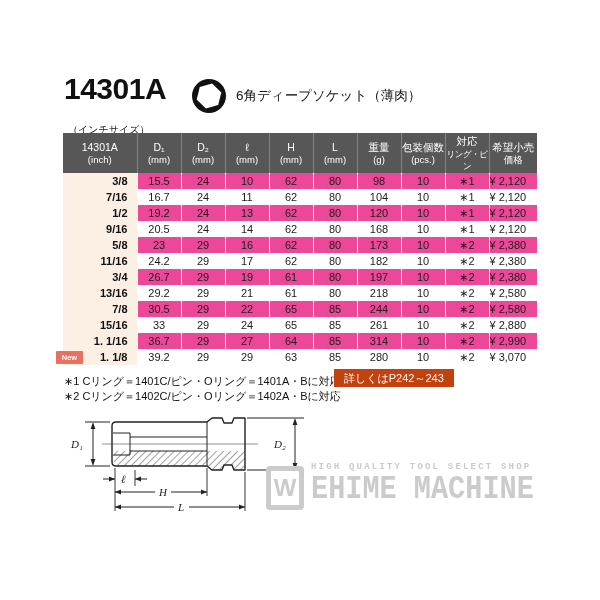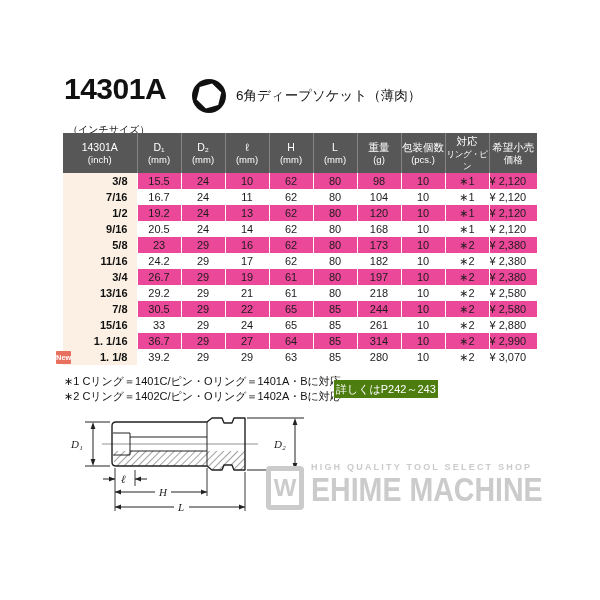--- a/index.html
+++ b/index.html
@@ -28,41 +28,41 @@
   table.spec td{
     font-size:11px;height:16px;line-height:16px;padding:0;
     text-align:center;color:#1c1c1c;border-right:1px solid #ffffff;
     white-space:nowrap;overflow:hidden;
   }
   table.spec td:last-child{border-right:none;}
   table.spec tr.alt td{background:#ec4899;}
   table.spec tbody tr td.size-cell{background:#fbf0e3;font-weight:bold;text-align:right;padding-right:9px;color:#111;}
   table.spec td.price-cell{text-align:right;padding-right:14px;}
   .new-badge{
-    position:absolute;left:56px;top:351px;width:15px;height:13px;
+    position:absolute;left:56px;top:351px;width:27px;height:13px;
     background:#e8705e;color:#fff;font-size:7.5px;font-weight:bold;
     line-height:13px;text-align:center;border-radius:1px;
   }
   
   .footnotes{position:absolute;left:64px;top:374px;font-size:11px;line-height:15px;color:#111;}
   .detail-badge{
-    position:absolute;left:334px;top:380px;background:#4d7c0f;color:#ffffff;
-    font-size:11px;line-height:14px;padding:2px 2px;
+    position:absolute;left:334px;top:369px;background:#c2410c;color:#ffffff;
+    font-size:11px;line-height:14px;padding:2px 10px;
   }
   
   .diagram{position:absolute;left:58px;top:404px;}
   .diagram text{font-size:11px;fill:#222;font-family:"Liberation Serif","DejaVu Serif",serif;font-style:italic;}
   
   .watermark{position:absolute;left:266px;top:462px;display:flex;align-items:flex-start;color:#cbcbcb;}
   .wm-logo{
     width:28px;height:34px;border:5px solid #cbcbcb;border-radius:4px;margin-right:7px;margin-top:4px;
     display:flex;align-items:center;justify-content:center;
     font-weight:bold;font-size:24px;line-height:24px;color:#cbcbcb;
   }
-  .wm-text{white-space:nowrap;}
+  .wm-text{white-space:nowrap;font-family:Liberation Mono, monospace;}
   .wm-tagline{font-size:9px;font-weight:bold;letter-spacing:2.2px;margin-bottom:1px;}
   .wm-brand{font-size:34px;font-weight:bold;letter-spacing:0px;transform:scaleX(0.84);transform-origin:left top;line-height:32px;}
 </style>
 </head>
 <body>
 
 <div class="title-block">
   <div class="model-no">14301A</div>
   <div class="model-sub">（インチサイズ）</div>
 </div>

